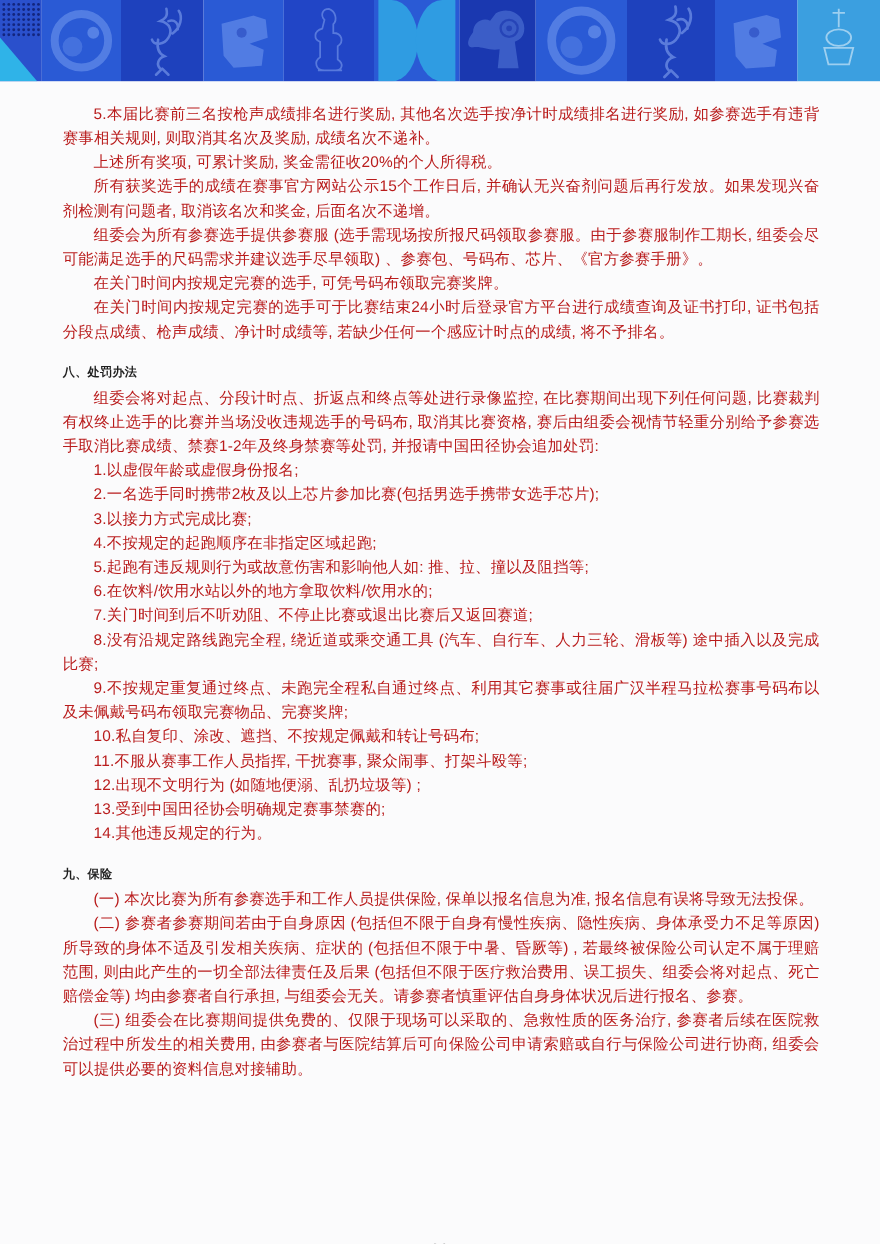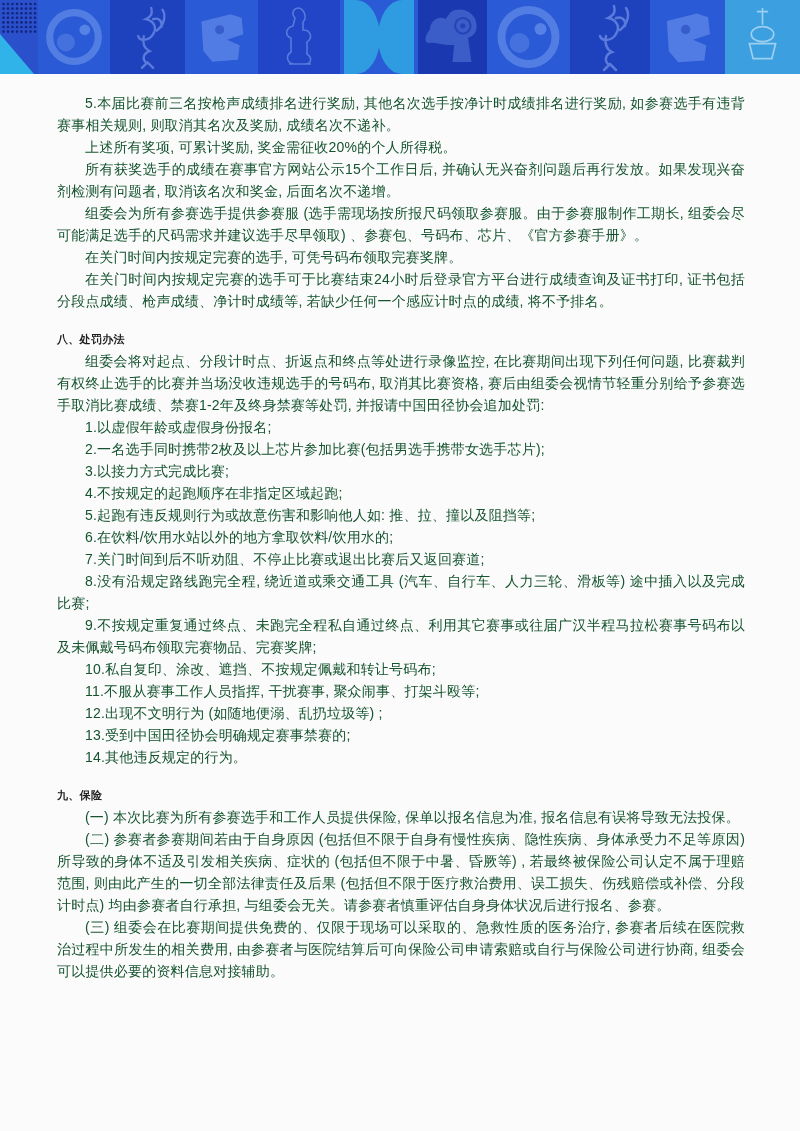--- a/index.html
+++ b/index.html
@@ -25,21 +25,21 @@
   .content{
     padding:18px 55px 0 57px;
     color:#3e3e3e;
   }
   .para{
     margin:0;
     font-size:14px;
     line-height:22px;
     text-align:justify;
     text-indent:2em;
-    color:#14532d;
+    color:#b91c1c;
     letter-spacing:0.2px;
   }
   .section-heading{
     margin:16px 0 0 0;
     font-size:11px;
     line-height:22px;
     font-weight:700;
     color:#1f1f1f;
     letter-spacing:0.3px;
   }
@@ -225,21 +225,21 @@
           <p class="para">12.出现不文明行为 (如随地便溺、乱扔垃圾等) ;</p>
           <p class="para">13.受到中国田径协会明确规定赛事禁赛的;</p>
           <p class="para">14.其他违反规定的行为。</p>
         </div>
     </section>
 
     <section>
       <h2 class="section-heading">九、保险</h2>
       <div id="insurance-paragraphs">
           <p class="para">(一) 本次比赛为所有参赛选手和工作人员提供保险, 保单以报名信息为准, 报名信息有误将导致无法投保。</p>
-          <p class="para">(二) 参赛者参赛期间若由于自身原因 (包括但不限于自身有慢性疾病、隐性疾病、身体承受力不足等原因) 所导致的身体不适及引发相关疾病、症状的 (包括但不限于中暑、昏厥等) , 若最终被保险公司认定不属于理赔范围, 则由此产生的一切全部法律责任及后果 (包括但不限于医疗救治费用、误工损失、伤残赔偿或补偿、分段计时点) 均由参赛者自行承担, 与组委会无关。请参赛者慎重评估自身身体状况后进行报名、参赛。</p>
+          <p class="para">(二) 参赛者参赛期间若由于自身原因 (包括但不限于自身有慢性疾病、隐性疾病、身体承受力不足等原因) 所导致的身体不适及引发相关疾病、症状的 (包括但不限于中暑、昏厥等) , 若最终被保险公司认定不属于理赔范围, 则由此产生的一切全部法律责任及后果 (包括但不限于医疗救治费用、误工损失、组委会将对起点、死亡赔偿金等) 均由参赛者自行承担, 与组委会无关。请参赛者慎重评估自身身体状况后进行报名、参赛。</p>
           <p class="para">(三) 组委会在比赛期间提供免费的、仅限于现场可以采取的、急救性质的医务治疗, 参赛者后续在医院救治过程中所发生的相关费用, 由参赛者与医院结算后可向保险公司申请索赔或自行与保险公司进行协商, 组委会可以提供必要的资料信息对接辅助。</p>
         </div>
     </section>
 
   </main>
 
   <footer class="pagefooter">
     <span class="footer-bar"></span>
     <span class="pageno">06</span>
     <span class="footer-bar"></span>

